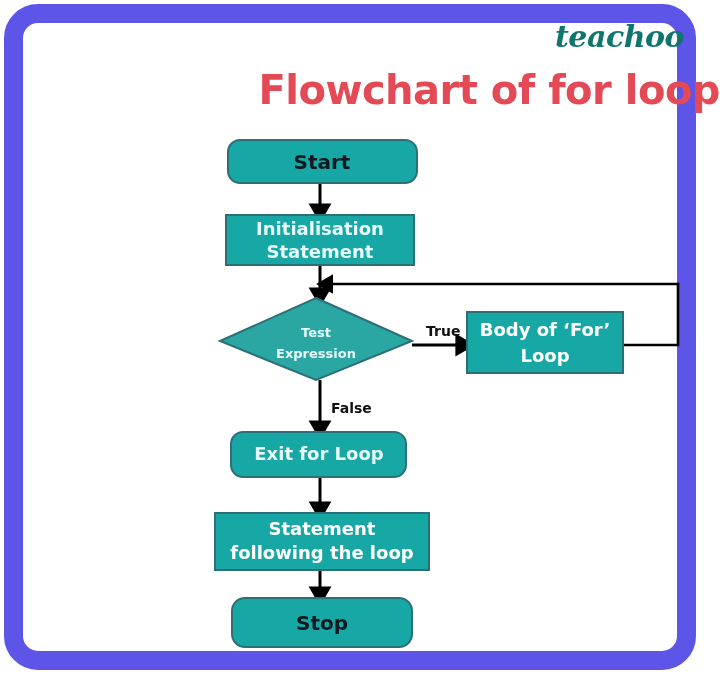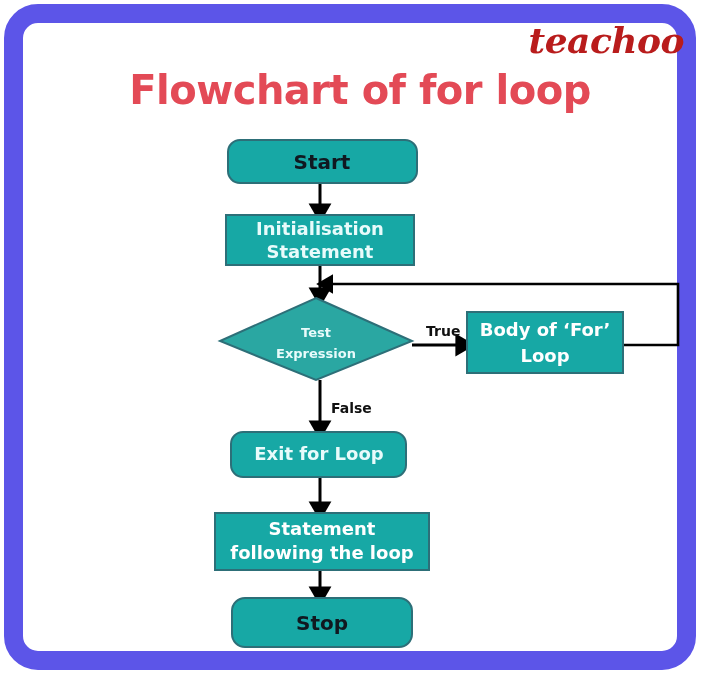--- a/index.html
+++ b/index.html
@@ -35,34 +35,34 @@
   }
 
   
   #logo {
     position: absolute;
     right: 36px;
     top: 22px;
     font-family: "DejaVu Serif", serif;
     font-style: italic;
     font-weight: bold;
-    font-size: 36px;
-    color: #b91c1c;
+    font-size: 30px;
+    color: #0f766e;
     letter-spacing: -0.5px;
     line-height: 1;
     white-space: nowrap;
   }
 
   
   #title {
     position: absolute;
     left: 0;
     right: 0;
     top: 70px;
-    text-align: center;
+    text-align: right;
     font-family: "DejaVu Sans", sans-serif;
     font-weight: bold;
     font-size: 40px;
     color: #e34a56;
     letter-spacing: -0.5px;
     line-height: 1;
   }
 
   
   #diagram {

